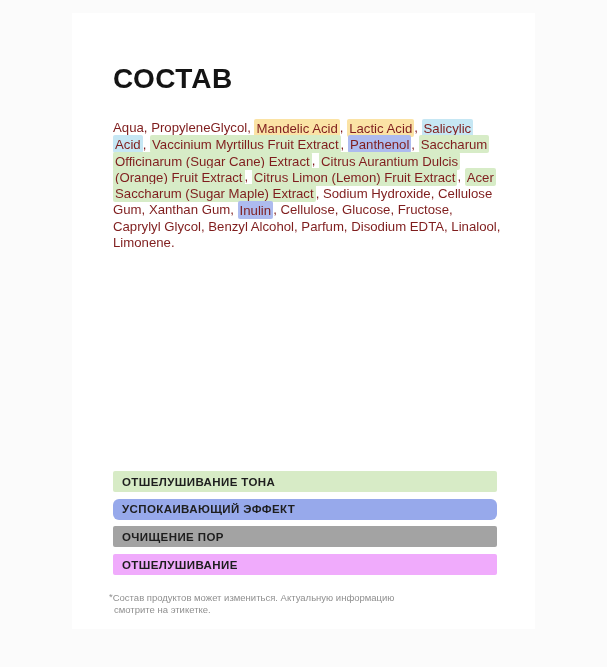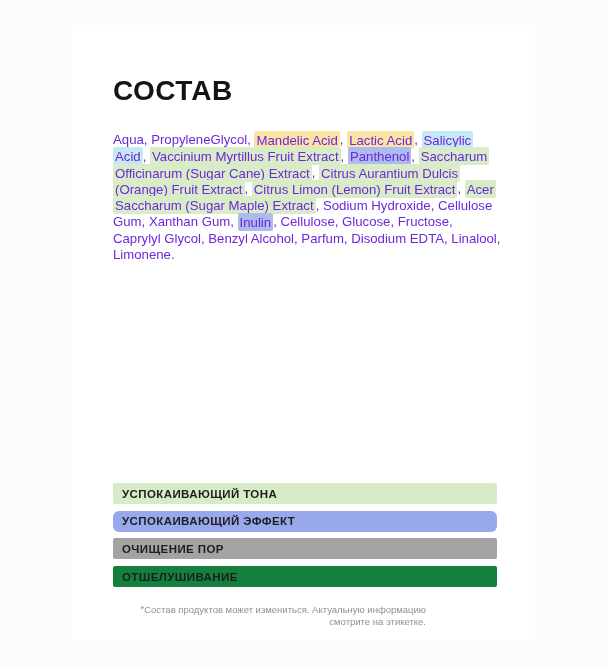--- a/index.html
+++ b/index.html
@@ -7,21 +7,21 @@
     padding: 0;
     width: 607px;
     height: 667px;
     overflow: hidden;
     background: #fbfbfb;
     font-family: "Liberation Sans", sans-serif;
   }
   .card {
     position: absolute;
     left: 72px;
-    top: 25px;
+    top: 13px;
     width: 463px;
     height: 616px;
     background: #ffffff;
     text-decoration: underline;
   }
   .title {
     position: absolute;
     left: 41px;
     top: 33px;
     font-size: 28px;
@@ -30,21 +30,21 @@
     letter-spacing: 0.5px;
     line-height: 1;
   }
   .ingredients {
     position: absolute;
     left: 41px;
     top: 94px;
     width: 388px;
     font-size: 13.2px;
     line-height: 16.4px;
-    color: #6d28d9;
+    color: #7f1d1d;
   }
   .ingredients .hl {
     padding: 1.5px 2px;
     border-radius: 2px;
     -webkit-box-decoration-break: clone;
     box-decoration-break: clone;
   }
   .benefits {
     position: absolute;
     left: 41px;
@@ -69,46 +69,45 @@
   .footnote {
     position: absolute;
     left: 37px;
     top: 568px;
     width: 312px;
     font-size: 9.5px;
     line-height: 12.5px;
     color: #8f8f8f;
     padding-left: 5px;
     text-indent: -5px;
-    text-align: right;
   }
   .footnote .marker {
     font-size: 9.5px;
     vertical-align: 1px;
   }
 </style>
 </head>
 <body>
 
 <div class="card">
 
   <h1 class="title">СОСТАВ</h1>
 
   <p class="ingredients"><span>Aqua, PropyleneGlycol, </span><span class="hl" style="background: rgb(251, 227, 165);">Mandelic Acid</span><span>, </span><span class="hl" style="background: rgb(251, 227, 165);">Lactic Acid</span><span>, </span><span class="hl" style="background: rgb(198, 231, 244);">Salicylic Acid</span><span>, </span><span class="hl" style="background: rgb(215, 236, 199);">Vaccinium Myrtillus Fruit Extract</span><span>, </span><span class="hl" style="background: rgb(173, 187, 239);">Panthenol</span><span>, </span><span class="hl" style="background: rgb(215, 236, 199);">Saccharum Officinarum (Sugar Cane) Extract</span><span>, </span><span class="hl" style="background: rgb(215, 236, 199);">Citrus Aurantium Dulcis (Orange) Fruit Extract</span><span>, </span><span class="hl" style="background: rgb(215, 236, 199);">Citrus Limon (Lemon) Fruit Extract</span><span>, </span><span class="hl" style="background: rgb(215, 236, 199);">Acer Saccharum (Sugar Maple) Extract</span><span>, Sodium Hydroxide, Cellulose Gum, Xanthan Gum, </span><span class="hl" style="background: rgb(173, 187, 239);">Inulin</span><span>, Cellulose, Glucose, Fructose, Caprylyl Glycol, Benzyl Alcohol, Parfum, Disodium EDTA, Linalool, Limonene.</span></p>
 
   <div class="benefits">
       <div class="benefit-bar" style="background: rgb(215, 235, 198);">
-        <span class="benefit-label">УСПОКАИВАЮЩИЙ ТОНА</span>
+        <span class="benefit-label">ОТШЕЛУШИВАНИЕ ТОНА</span>
       </div>
       <div class="benefit-bar" style="background: rgb(151, 169, 235); border-radius: 6px;">
         <span class="benefit-label">УСПОКАИВАЮЩИЙ ЭФФЕКТ</span>
       </div>
       <div class="benefit-bar" style="background: #a3a3a3;">
         <span class="benefit-label">ОЧИЩЕНИЕ ПОР</span>
       </div>
-      <div class="benefit-bar" style="background: #15803d;">
+      <div class="benefit-bar" style="background: #f0abfc;">
         <span class="benefit-label">ОТШЕЛУШИВАНИЕ</span>
       </div>
     </div>
 
   <p class="footnote"><span class="marker">*</span><span>Состав продуктов может измениться. Актуальную информацию смотрите на этикетке.</span></p>
 
 </div>
 
 </body></html>

